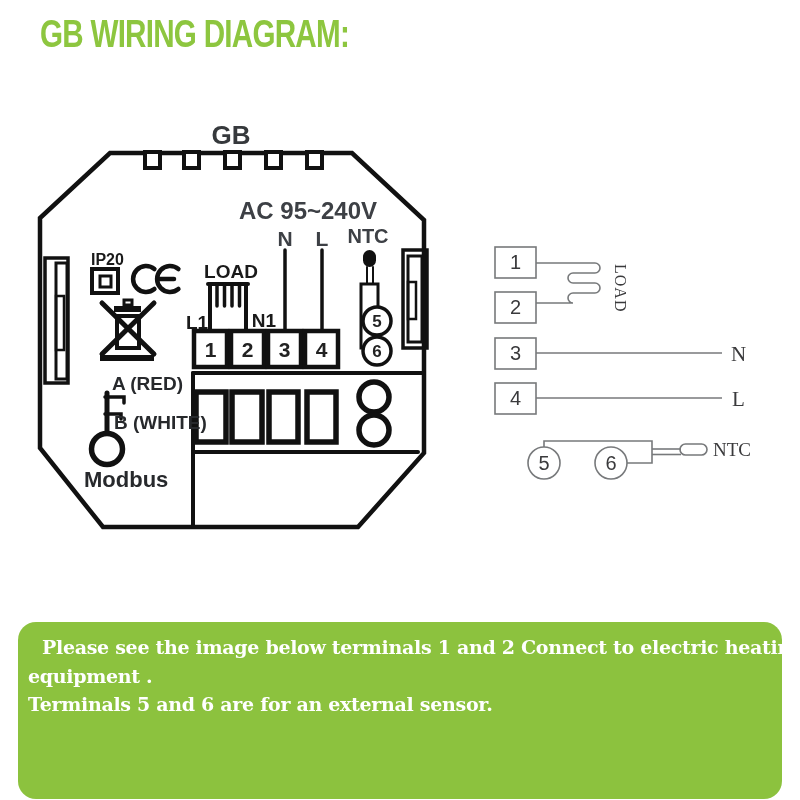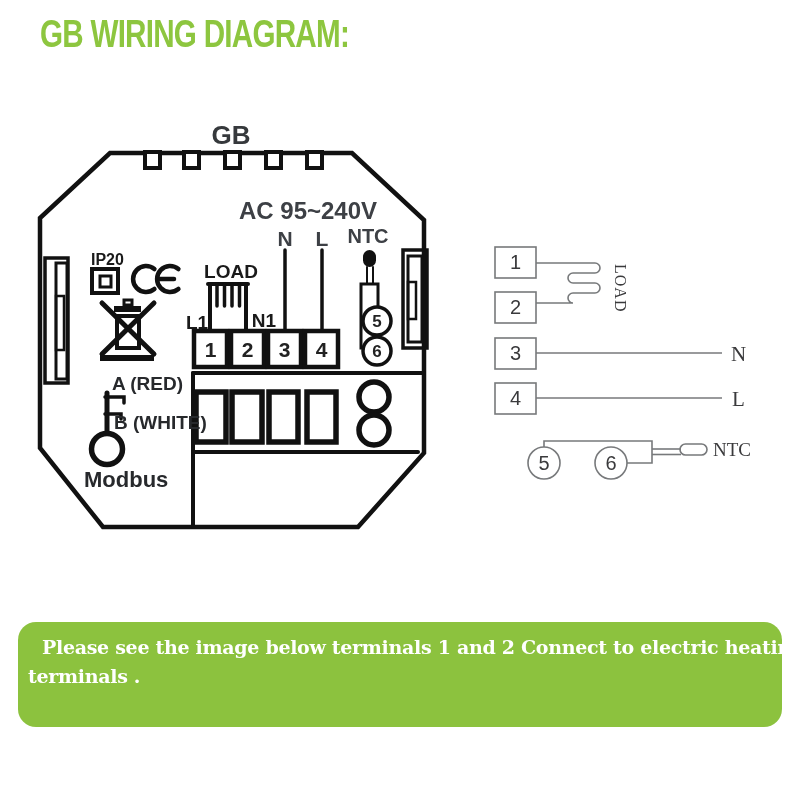--- a/index.html
+++ b/index.html
@@ -8,21 +8,21 @@
     font-family:"Liberation Sans",sans-serif;overflow:hidden;
   }
   .page-title{
     position:absolute;left:40px;top:12px;margin:0;
     font-size:39px;font-weight:bold;color:#8dc63f;
     letter-spacing:-1px;white-space:pre;
     transform:scaleX(0.76);transform-origin:left top;
   }
   .diagram-svg{position:absolute;left:0;top:0;}
   .note-box{
-    position:absolute;left:18px;top:622px;width:764px;height:105px;
+    position:absolute;left:18px;top:622px;width:764px;height:177px;
     background:#8cc23e;border-radius:18px;box-sizing:border-box;
     padding:11px 10px 0 10px;
   }
   .note-line{
     font-family:"DejaVu Serif",serif;font-weight:bold;
     font-size:19px;line-height:28.5px;color:#ffffff;
     letter-spacing:-0.3px;white-space:pre;
   }
   .note-line.first{text-indent:14px;}
   svg text{font-family:"Liberation Sans",sans-serif;}
@@ -181,14 +181,15 @@
     <path d="M544,447 V441 H652 V463 H627"></path>
     <line x1="652" y1="449" x2="681" y2="449"></line>
     <line x1="652" y1="454.5" x2="681" y2="454.5"></line>
     <rect x="680" y="444" width="27" height="11" rx="5.5"></rect>
     <text class="serif" x="713" y="456" font-size="19" stroke="none" fill="#3a3a3c">NTC</text>
   </g>
 </svg>
 
 <div class="note-box">
   <div class="note-line first">Please see the image below terminals 1 and 2 Connect to electric heating</div>
-  <div class="note-line">terminals .</div>
+  <div class="note-line">equipment .</div>
+  <div class="note-line">Terminals 5 and 6 are for an external sensor.</div>
 </div>
 
 </body></html>

